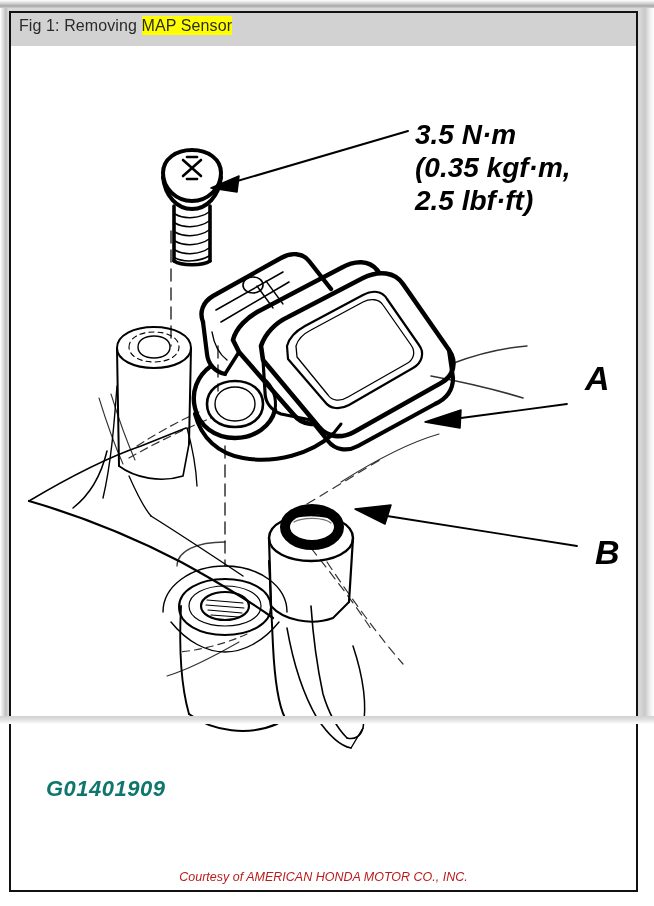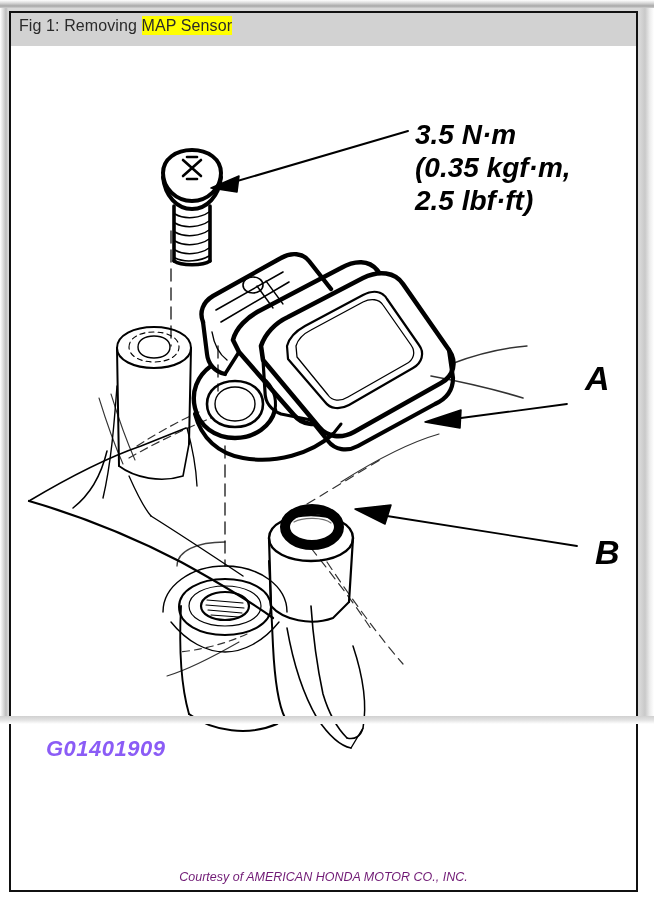--- a/index.html
+++ b/index.html
@@ -80,35 +80,35 @@
   }
   #figure-svg {
     position: absolute;
     left: 0;
     top: 0;
   }
 
   #figure-id {
     position: absolute;
     left: 35px;
-    top: 690px;
+    top: 730px;
     font-size: 22px;
     font-weight: bold;
-    color: #8b5cf6;
+    color: #0f766e;
     font-family: "Liberation Sans", sans-serif;
     letter-spacing: 0.5px;
   }
   #credit-line {
     position: absolute;
     left: 0;
     top: 824px;
     width: 100%;
     text-align: center;
     font-size: 12.5px;
-    color: #701a75;
+    color: #b91c1c;
   }
 </style>
 </head>
 <body>
 
 <div id="viewer">
 
   <div id="doc-frame">
 
     <div id="caption-bar">

